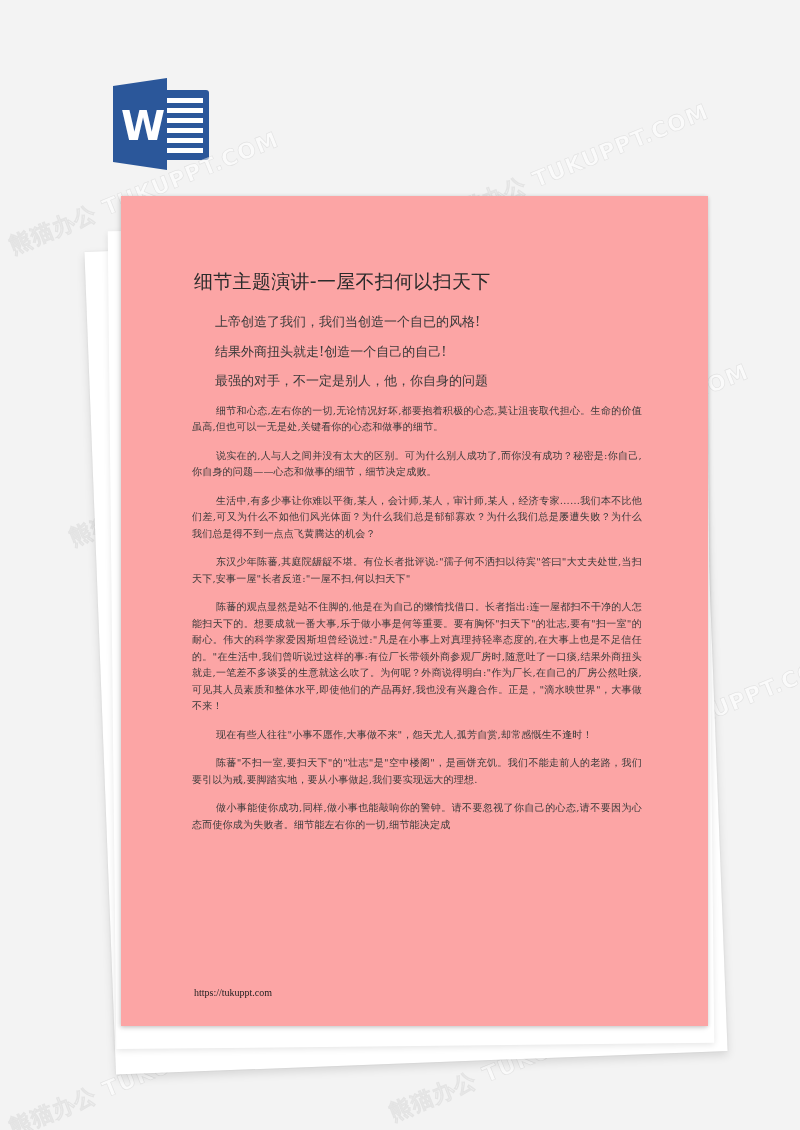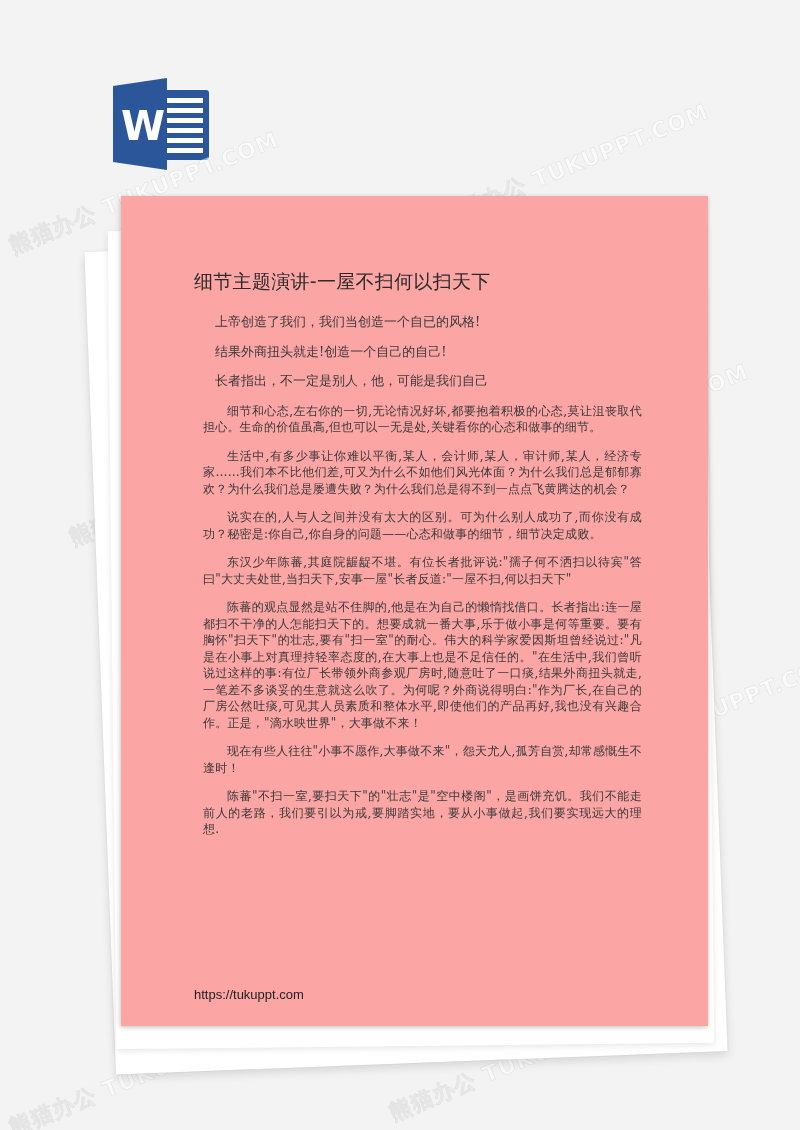--- a/index.html
+++ b/index.html
@@ -43,27 +43,27 @@
       position: absolute; left: 73px; top: 73px;
       font-family: "DejaVu Sans", "Liberation Sans", sans-serif;
       font-size: 19px; color: #2b2b2b; font-weight: 400; letter-spacing: 0.3px;
     }
     .body { position: absolute; left: 71px; top: 118px; width: 450px; color: #3a3a3a; }
     .intro-line {
       font-size: 13px; line-height: 16px; margin-bottom: 13.5px; padding-left: 23px;
       white-space: nowrap;
     }
     .para {
-      font-size: 12px; line-height: 16.5px; text-indent: 24px; margin-bottom: 12px;
-      text-align: justify; letter-spacing: 0.2px; margin-left: 11px;
+      font-size: 10px; line-height: 16.5px; text-indent: 24px; margin-bottom: 12px;
+      text-align: justify; letter-spacing: 0.2px;
     }
     .source-url {
       position: absolute; left: 73px; top: 791px;
-      font-family: Liberation Sans, sans-serif;
-      font-size: 13px; color: #222;
+      font-family: Liberation Serif, serif;
+      font-size: 10px; color: #222;
     }
 
     
     .wm {
       position: absolute;
       font-family: "DejaVu Sans", "Liberation Sans", sans-serif;
       font-size: 22px; font-weight: 700;
       color: rgba(255,255,255,0.55);
       -webkit-text-stroke: 0.6px rgba(190,190,190,0.35);
       transform: rotate(-22deg);
@@ -103,26 +103,27 @@
 
   <div class="page-back"></div>
   <div class="page-back2"></div>
 
   <div class="page">
     <div class="doc-title">细节主题演讲-一屋不扫何以扫天下</div>
 
     <div class="body">
       <p class="intro-line">上帝创造了我们，我们当创造一个自已的风格!</p>
       <p class="intro-line">结果外商扭头就走!创造一个自己的自己!</p>
-      <p class="intro-line">长者指出，不一定是别人，他，可能是我们自己</p>
+      <p class="intro-line">最强的对手，不一定是别人，他，你自身的问题</p>
 
       <p class="para">细节和心态,左右你的一切,无论情况好坏,都要抱着积极的心态,莫让沮丧取代担心。生命的价值虽高,但也可以一无是处,关键看你的心态和做事的细节。</p>
+      <p class="para">说实在的,人与人之间并没有太大的区别。可为什么别人成功了,而你没有成功？秘密是:你自己,你自身的问题——心态和做事的细节，细节决定成败。</p>
       <p class="para">生活中,有多少事让你难以平衡,某人，会计师,某人，审计师,某人，经济专家……我们本不比他们差,可又为什么不如他们风光体面？为什么我们总是郁郁寡欢？为什么我们总是屡遭失败？为什么我们总是得不到一点点飞黄腾达的机会？</p>
-      <p class="para">说实在的,人与人之间并没有太大的区别。可为什么别人成功了,而你没有成功？秘密是:你自己,你自身的问题——心态和做事的细节，细节决定成败。</p>
       <p class="para">东汉少年陈蕃,其庭院龌龊不堪。有位长者批评说:"孺子何不洒扫以待宾"答曰"大丈夫处世,当扫天下,安事一屋"长者反道:"一屋不扫,何以扫天下"</p>
       <p class="para">陈蕃的观点显然是站不住脚的,他是在为自己的懒惰找借口。长者指出:连一屋都扫不干净的人怎能扫天下的。想要成就一番大事,乐于做小事是何等重要。要有胸怀"扫天下"的壮志,要有"扫一室"的耐心。伟大的科学家爱因斯坦曾经说过:"凡是在小事上对真理持轻率态度的,在大事上也是不足信任的。"在生活中,我们曾听说过这样的事:有位厂长带领外商参观厂房时,随意吐了一口痰,结果外商扭头就走,一笔差不多谈妥的生意就这么吹了。为何呢？外商说得明白:"作为厂长,在自己的厂房公然吐痰,可见其人员素质和整体水平,即使他们的产品再好,我也没有兴趣合作。正是，"滴水映世界"，大事做不来！</p>
       <p class="para">现在有些人往往"小事不愿作,大事做不来"，怨天尤人,孤芳自赏,却常感慨生不逢时！</p>
       <p class="para">陈蕃"不扫一室,要扫天下"的"壮志"是"空中楼阁"，是画饼充饥。我们不能走前人的老路，我们要引以为戒,要脚踏实地，要从小事做起,我们要实现远大的理想.</p>
+      <p class="para">做小事能使你成功,同样,做小事也能敲响你的警钟。请不要忽视了你自己的心态,请不要因为心态而使你成为失败者。细节能左右你的一切,细节能决定成</p>
     </div>
 
     <div class="source-url">https://tukuppt.com</div>
   </div>
 </div>
 
 </body></html>

